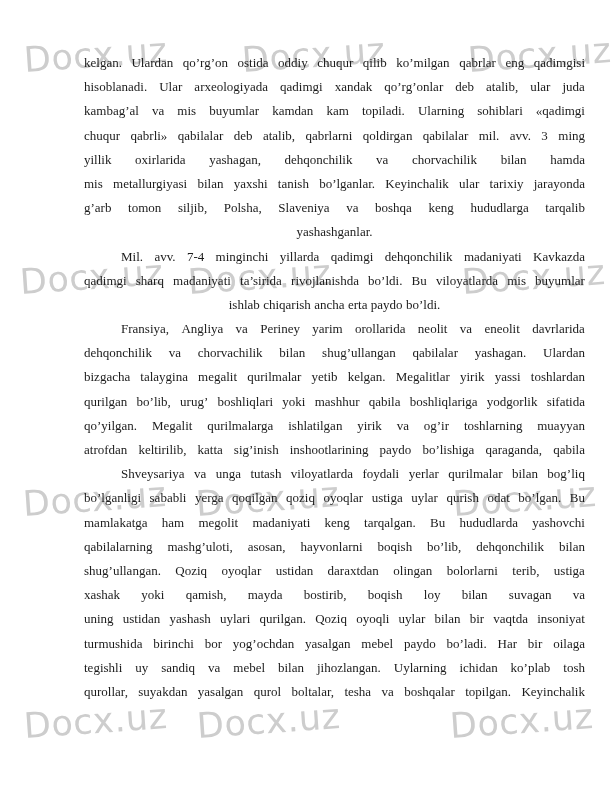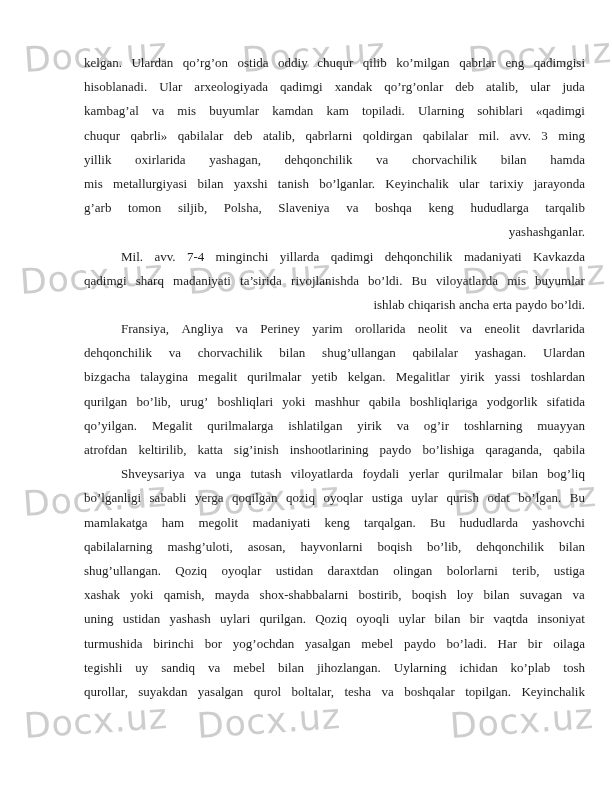--- a/index.html
+++ b/index.html
@@ -28,21 +28,21 @@
     display:flex;
     justify-content:space-between;
     height:24.2px;
     line-height:24.2px;
     font-size:13px;
     box-sizing:border-box;
     width:100%;
   }
   .line span{flex:0 0 auto;}
   .line.indent{padding-left:37px;}
-  .line.endline{justify-content:flex-end;gap:3.4px;}
+  .line.endline{justify-content:center;gap:3.4px;}
 </style>
 </head>
 <body>
 
 <div class="page"></div>
 <div class="watermark-layer">
     <div class="wm" style="left: 24px; top: 40px; color: rgb(205, 205, 205);">Docx.uz</div>
     <div class="wm" style="left: 242px; top: 40px; color: rgb(205, 205, 205);">Docx.uz</div>
     <div class="wm" style="left: 468px; top: 40px; color: rgb(205, 205, 205);">Docx.uz</div>
     <div class="wm" style="left: 20px; top: 262px; color: rgb(205, 205, 205);">Docx.uz</div>
@@ -306,21 +306,20 @@
         <span>olingan</span>
         <span>bolorlarni</span>
         <span>terib,</span>
         <span>ustiga</span>
       </div>
       <div class="line">
         <span>xashak</span>
         <span>yoki</span>
         <span>qamish,</span>
         <span>mayda</span>
-        <span>shox-shabbalarni</span>
         <span>bostirib,</span>
         <span>boqish</span>
         <span>loy</span>
         <span>bilan</span>
         <span>suvagan</span>
         <span>va</span>
       </div>
       <div class="line">
         <span>uning</span>
         <span>ustidan</span>

